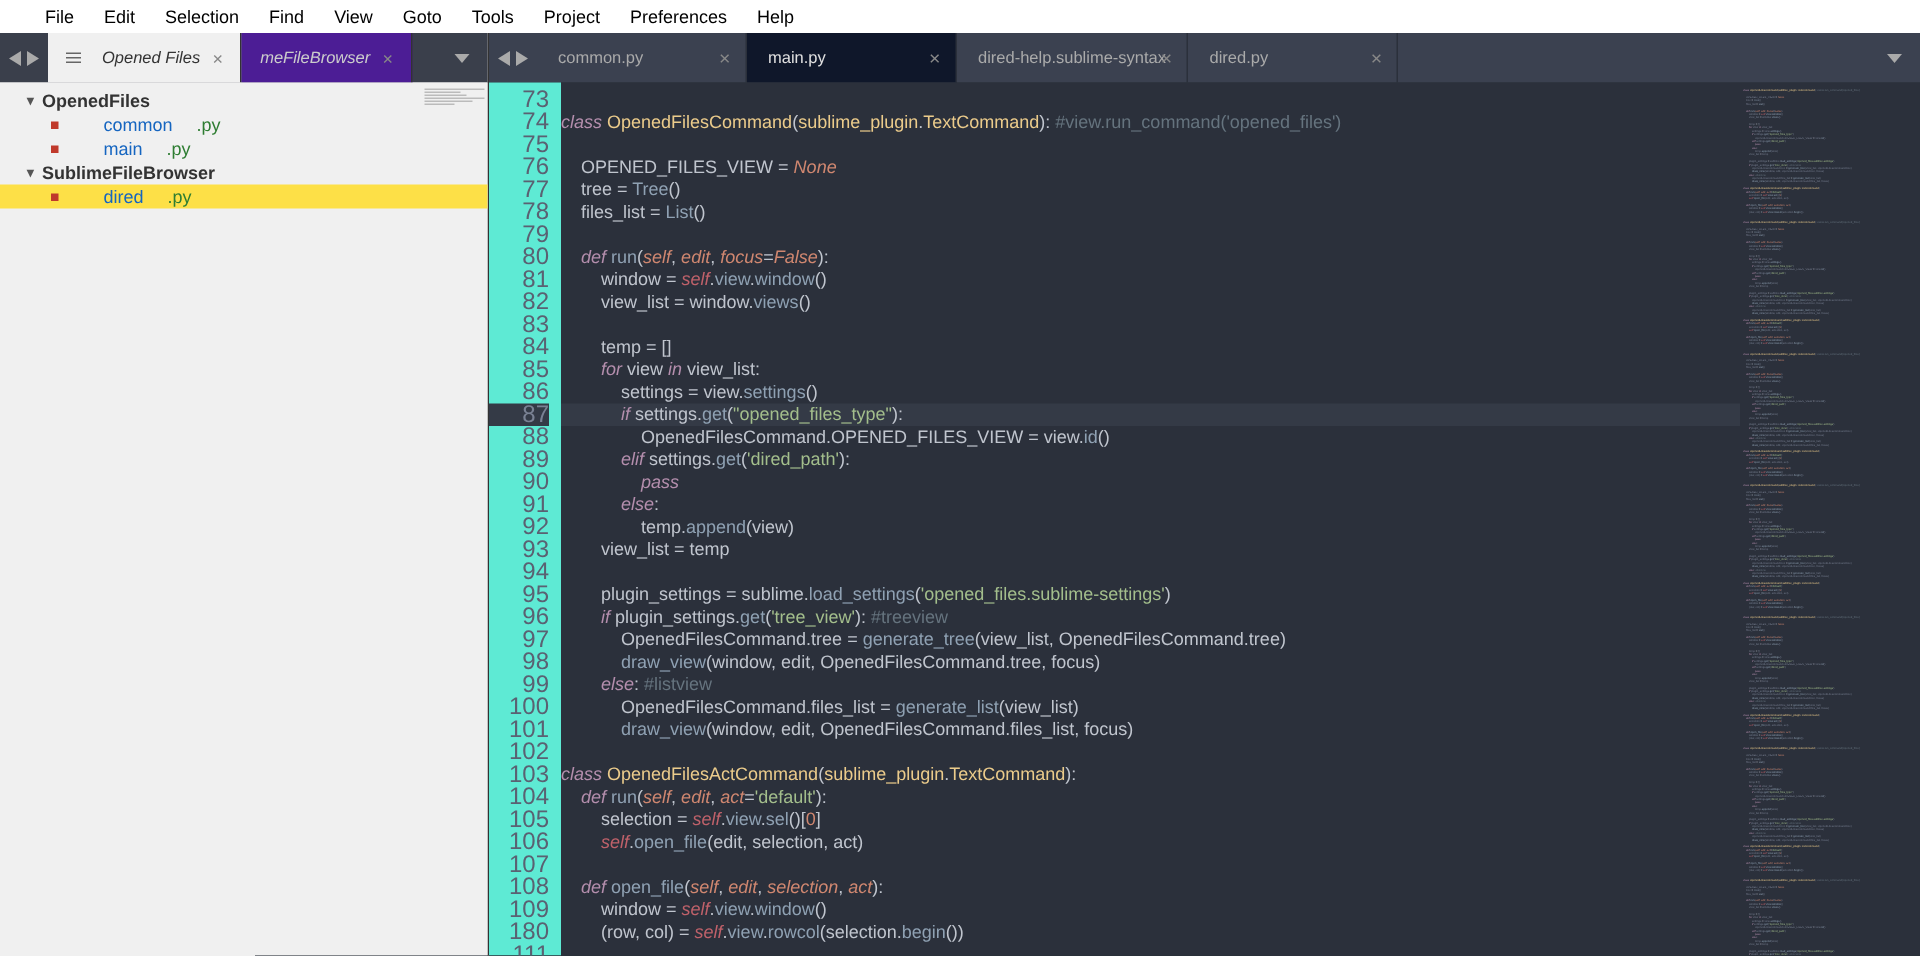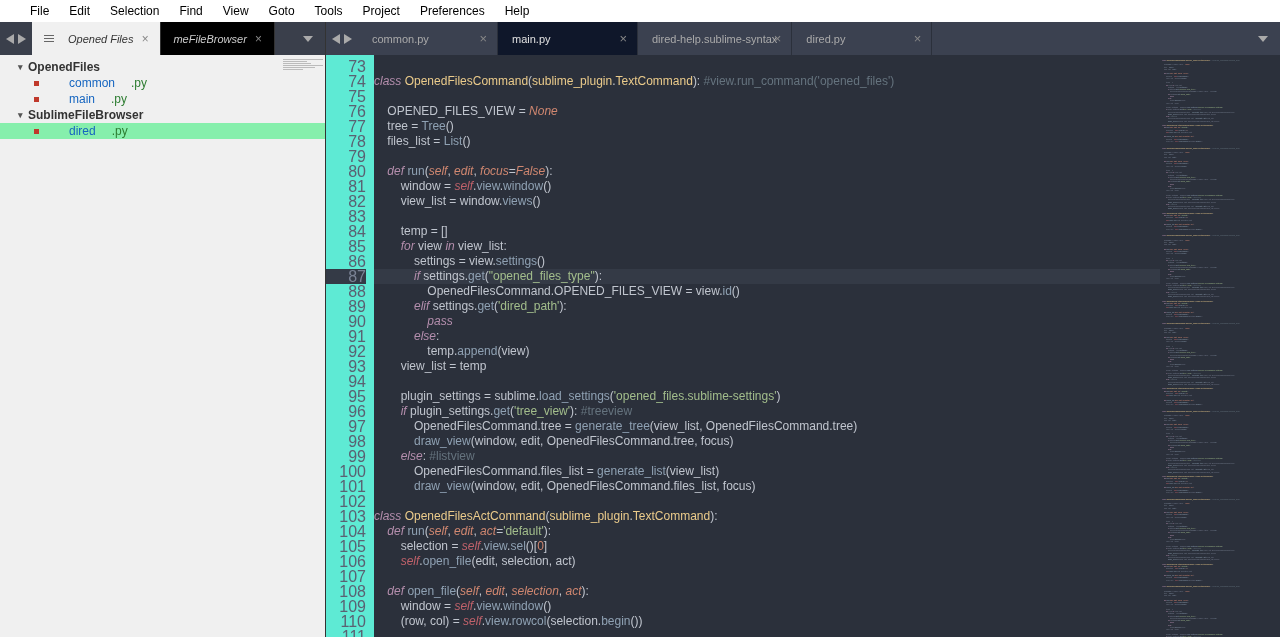--- a/index.html
+++ b/index.html
@@ -10,31 +10,31 @@
   .menubar .menu-item { padding: 2px 10px; cursor: pointer; }
 
   
   .main-wrap { flex: 1; display: flex; min-height: 0; }
   
   
   .sidebar-col { width: 326px; display: flex; flex-direction: column; background: #f0f0f0; border-right: 1px solid #333; }
   .sidebar-tabbar { height: 33px; background: #3a3f4b; display: flex; align-items: stretch; position: relative; }
   .arrow-set { display: flex; align-items: center; padding: 0 6px; gap: 4px; }
   .arrow-set svg { fill: #aaa; }
-  .side-tab { display: flex; align-items: center; padding: 0 12px; font-size: 11px; color: #ccc; background: #000000; border-right: 1px solid #333; gap: 8px; position: relative; }
+  .side-tab { display: flex; align-items: center; padding: 0 12px; font-size: 11px; color: #ccc; background: #4c1d95; border-right: 1px solid #333; gap: 8px; position: relative; }
   .side-tab.active { background: #f0f0f0; color: #333; }
   .tab-close { font-size: 12px; color: #888; }
   .side-tri { margin-left: auto; padding: 0 12px; display: flex; align-items: center; }
 
   .sidebar-body { flex: 1; background: #f0f0f0; font-size: 12px; padding: 4px 0; position: relative; }
   .tree-row { display: flex; align-items: center; height: 16px; padding-left: 18px; cursor: pointer; color: #333; }
   .tree-row.folder { font-weight: bold; }
   .tree-row .bullet-red { width: 5px; height: 5px; background: #c0392b; margin-right: 6px; flex-shrink: 0; margin-left: 4px; }
   .tree-row .chevron { width: 10px; color: #555; font-size: 9px; }
-  .tree-row.selected { background: #86efac; }
+  .tree-row.selected { background: #fde047; }
   .file-name { color: #1565c0; margin-left: 24px; }
   .file-ext { color: #2e7d32; padding-left: 16px; }
   .minimap-sidebar { position: absolute; right: 2px; top: 4px; width: 40px; height: 28px; }
   .minimap-sidebar .mm-line { height: 1px; background: #bbb; margin-bottom: 1px; }
 
   
   .editor-col { flex: 1; display: flex; flex-direction: column; min-width: 0; }
   .editor-tabbar { height: 33px; background: #3b4150; display: flex; align-items: stretch; }
   .ed-tab { display: flex; align-items: center; padding: 0 14px; font-size: 11px; color: #aaa; border-right: 1px solid #2b303b; gap: 20px; min-width: 140px; position: relative; }
   .ed-tab.active { background: #0f172a; color: #e0e0e0; }
@@ -214,21 +214,21 @@
           <div class="ln">100</div>
           <div class="ln">101</div>
           <div class="ln">102</div>
           <div class="ln">103</div>
           <div class="ln">104</div>
           <div class="ln">105</div>
           <div class="ln">106</div>
           <div class="ln">107</div>
           <div class="ln">108</div>
           <div class="ln">109</div>
-          <div class="ln">110</div>
+          <div class="ln">180</div>
           <div class="ln">111</div>
         </div>
       <div class="code-area" id="code"><div class="line">&nbsp;</div><div class="line"><span class="kw">class</span> <span class="cls">OpenedFilesCommand</span>(<span class="cls">sublime_plugin</span>.<span class="cls">TextCommand</span>): <span class="cm">#view.run_command('opened_files')</span></div><div class="line">&nbsp;</div><div class="line">    OPENED_FILES_VIEW <span class="op">=</span> <span class="val">None</span></div><div class="line">    tree <span class="op">=</span> <span class="fn">Tree</span>()</div><div class="line">    files_list <span class="op">=</span> <span class="fn">List</span>()</div><div class="line">&nbsp;</div><div class="line">    <span class="kw">def</span> <span class="fn">run</span>(<span class="par">self</span>, <span class="par">edit</span>, <span class="par">focus</span><span class="op">=</span><span class="val">False</span>):</div><div class="line">        window <span class="op">=</span> <span class="slf">self</span>.<span class="mem">view</span>.<span class="fn">window</span>()</div><div class="line">        view_list <span class="op">=</span> window.<span class="fn">views</span>()</div><div class="line">&nbsp;</div><div class="line">        temp <span class="op">=</span> []</div><div class="line">        <span class="kw">for</span> view <span class="kw">in</span> view_list:</div><div class="line">            settings <span class="op">=</span> view.<span class="fn">settings</span>()</div><div class="line hl">            <span class="kw">if</span> settings.<span class="fn">get</span>(<span class="str">"opened_files_type"</span>):</div><div class="line">                OpenedFilesCommand.OPENED_FILES_VIEW <span class="op">=</span> view.<span class="fn">id</span>()</div><div class="line">            <span class="kw">elif</span> settings.<span class="fn">get</span>(<span class="str">'dired_path'</span>):</div><div class="line">                <span class="kw">pass</span></div><div class="line">            <span class="kw">else</span>:</div><div class="line">                temp.<span class="fn">append</span>(view)</div><div class="line">        view_list <span class="op">=</span> temp</div><div class="line">&nbsp;</div><div class="line">        plugin_settings <span class="op">=</span> sublime.<span class="fn">load_settings</span>(<span class="str">'opened_files.sublime-settings'</span>)</div><div class="line">        <span class="kw">if</span> plugin_settings.<span class="fn">get</span>(<span class="str">'tree_view'</span>): <span class="cm">#treeview</span></div><div class="line">            OpenedFilesCommand.tree <span class="op">=</span> <span class="fn">generate_tree</span>(view_list, OpenedFilesCommand.tree)</div><div class="line">            <span class="fn">draw_view</span>(window, edit, OpenedFilesCommand.tree, focus)</div><div class="line">        <span class="kw">else</span>: <span class="cm">#listview</span></div><div class="line">            OpenedFilesCommand.files_list <span class="op">=</span> <span class="fn">generate_list</span>(view_list)</div><div class="line">            <span class="fn">draw_view</span>(window, edit, OpenedFilesCommand.files_list, focus)</div><div class="line">&nbsp;</div><div class="line"><span class="kw">class</span> <span class="cls">OpenedFilesActCommand</span>(<span class="cls">sublime_plugin</span>.<span class="cls">TextCommand</span>):</div><div class="line">    <span class="kw">def</span> <span class="fn">run</span>(<span class="par">self</span>, <span class="par">edit</span>, <span class="par">act</span><span class="op">=</span><span class="str">'default'</span>):</div><div class="line">        selection <span class="op">=</span> <span class="slf">self</span>.<span class="mem">view</span>.<span class="fn">sel</span>()[<span class="num">0</span>]</div><div class="line">        <span class="slf">self</span>.<span class="fn">open_file</span>(edit, selection, act)</div><div class="line">&nbsp;</div><div class="line">    <span class="kw">def</span> <span class="fn">open_file</span>(<span class="par">self</span>, <span class="par">edit</span>, <span class="par">selection</span>, <span class="par">act</span>):</div><div class="line">        window <span class="op">=</span> <span class="slf">self</span>.<span class="mem">view</span>.<span class="fn">window</span>()</div><div class="line">        (row, col) <span class="op">=</span> <span class="slf">self</span>.<span class="mem">view</span>.<span class="fn">rowcol</span>(selection.<span class="fn">begin</span>())</div><div class="line">&nbsp;</div></div>
       <div class="minimap">
           <div class="minimap-content" id="minimap"><div>&nbsp;</div><div><span class="kw">class</span> <span class="cls">OpenedFilesCommand</span>(<span class="cls">sublime_plugin</span>.<span class="cls">TextCommand</span>): <span class="cm">#view.run_command('opened_files')</span></div><div>&nbsp;</div><div>    OPENED_FILES_VIEW <span class="op">=</span> <span class="val">None</span></div><div>    tree <span class="op">=</span> <span class="fn">Tree</span>()</div><div>    files_list <span class="op">=</span> <span class="fn">List</span>()</div><div>&nbsp;</div><div>    <span class="kw">def</span> <span class="fn">run</span>(<span class="par">self</span>, <span class="par">edit</span>, <span class="par">focus</span><span class="op">=</span><span class="val">False</span>):</div><div>        window <span class="op">=</span> <span class="slf">self</span>.<span class="mem">view</span>.<span class="fn">window</span>()</div><div>        view_list <span class="op">=</span> window.<span class="fn">views</span>()</div><div>&nbsp;</div><div>        temp <span class="op">=</span> []</div><div>        <span class="kw">for</span> view <span class="kw">in</span> view_list:</div><div>            settings <span class="op">=</span> view.<span class="fn">settings</span>()</div><div>            <span class="kw">if</span> settings.<span class="fn">get</span>(<span class="str">"opened_files_type"</span>):</div><div>                OpenedFilesCommand.OPENED_FILES_VIEW <span class="op">=</span> view.<span class="fn">id</span>()</div><div>            <span class="kw">elif</span> settings.<span class="fn">get</span>(<span class="str">'dired_path'</span>):</div><div>                <span class="kw">pass</span></div><div>            <span class="kw">else</span>:</div><div>                temp.<span class="fn">append</span>(view)</div><div>        view_list <span class="op">=</span> temp</div><div>&nbsp;</div><div>        plugin_settings <span class="op">=</span> sublime.<span class="fn">load_settings</span>(<span class="str">'opened_files.sublime-settings'</span>)</div><div>        <span class="kw">if</span> plugin_settings.<span class="fn">get</span>(<span class="str">'tree_view'</span>): <span class="cm">#treeview</span></div><div>            OpenedFilesCommand.tree <span class="op">=</span> <span class="fn">generate_tree</span>(view_list, OpenedFilesCommand.tree)</div><div>            <span class="fn">draw_view</span>(window, edit, OpenedFilesCommand.tree, focus)</div><div>        <span class="kw">else</span>: <span class="cm">#listview</span></div><div>            OpenedFilesCommand.files_list <span class="op">=</span> <span class="fn">generate_list</span>(view_list)</div><div>            <span class="fn">draw_view</span>(window, edit, OpenedFilesCommand.files_list, focus)</div><div>&nbsp;</div><div><span class="kw">class</span> <span class="cls">OpenedFilesActCommand</span>(<span class="cls">sublime_plugin</span>.<span class="cls">TextCommand</span>):</div><div>    <span class="kw">def</span> <span class="fn">run</span>(<span class="par">self</span>, <span class="par">edit</span>, <span class="par">act</span><span class="op">=</span><span class="str">'default'</span>):</div><div>        selection <span class="op">=</span> <span class="slf">self</span>.<span class="mem">view</span>.<span class="fn">sel</span>()[<span class="num">0</span>]</div><div>        <span class="slf">self</span>.<span class="fn">open_file</span>(edit, selection, act)</div><div>&nbsp;</div><div>    <span class="kw">def</span> <span class="fn">open_file</span>(<span class="par">self</span>, <span class="par">edit</span>, <span class="par">selection</span>, <span class="par">act</span>):</div><div>        window <span class="op">=</span> <span class="slf">self</span>.<span class="mem">view</span>.<span class="fn">window</span>()</div><div>        (row, col) <span class="op">=</span> <span class="slf">self</span>.<span class="mem">view</span>.<span class="fn">rowcol</span>(selection.<span class="fn">begin</span>())</div><div>&nbsp;</div><div>&nbsp;</div><div><span class="kw">class</span> <span class="cls">OpenedFilesCommand</span>(<span class="cls">sublime_plugin</span>.<span class="cls">TextCommand</span>): <span class="cm">#view.run_command('opened_files')</span></div><div>&nbsp;</div><div>    OPENED_FILES_VIEW <span class="op">=</span> <span class="val">None</span></div><div>    tree <span class="op">=</span> <span class="fn">Tree</span>()</div><div>    files_list <span class="op">=</span> <span class="fn">List</span>()</div><div>&nbsp;</div><div>    <span class="kw">def</span> <span class="fn">run</span>(<span class="par">self</span>, <span class="par">edit</span>, <span class="par">focus</span><span class="op">=</span><span class="val">False</span>):</div><div>        window <span class="op">=</span> <span class="slf">self</span>.<span class="mem">view</span>.<span class="fn">window</span>()</div><div>        view_list <span class="op">=</span> window.<span class="fn">views</span>()</div><div>&nbsp;</div><div>        temp <span class="op">=</span> []</div><div>        <span class="kw">for</span> view <span class="kw">in</span> view_list:</div><div>            settings <span class="op">=</span> view.<span class="fn">settings</span>()</div><div>            <span class="kw">if</span> settings.<span class="fn">get</span>(<span class="str">"opened_files_type"</span>):</div><div>                OpenedFilesCommand.OPENED_FILES_VIEW <span class="op">=</span> view.<span class="fn">id</span>()</div><div>            <span class="kw">elif</span> settings.<span class="fn">get</span>(<span class="str">'dired_path'</span>):</div><div>                <span class="kw">pass</span></div><div>            <span class="kw">else</span>:</div><div>                temp.<span class="fn">append</span>(view)</div><div>        view_list <span class="op">=</span> temp</div><div>&nbsp;</div><div>        plugin_settings <span class="op">=</span> sublime.<span class="fn">load_settings</span>(<span class="str">'opened_files.sublime-settings'</span>)</div><div>        <span class="kw">if</span> plugin_settings.<span class="fn">get</span>(<span class="str">'tree_view'</span>): <span class="cm">#treeview</span></div><div>            OpenedFilesCommand.tree <span class="op">=</span> <span class="fn">generate_tree</span>(view_list, OpenedFilesCommand.tree)</div><div>            <span class="fn">draw_view</span>(window, edit, OpenedFilesCommand.tree, focus)</div><div>        <span class="kw">else</span>: <span class="cm">#listview</span></div><div>            OpenedFilesCommand.files_list <span class="op">=</span> <span class="fn">generate_list</span>(view_list)</div><div>            <span class="fn">draw_view</span>(window, edit, OpenedFilesCommand.files_list, focus)</div><div>&nbsp;</div><div><span class="kw">class</span> <span class="cls">OpenedFilesActCommand</span>(<span class="cls">sublime_plugin</span>.<span class="cls">TextCommand</span>):</div><div>    <span class="kw">def</span> <span class="fn">run</span>(<span class="par">self</span>, <span class="par">edit</span>, <span class="par">act</span><span class="op">=</span><span class="str">'default'</span>):</div><div>        selection <span class="op">=</span> <span class="slf">self</span>.<span class="mem">view</span>.<span class="fn">sel</span>()[<span class="num">0</span>]</div><div>        <span class="slf">self</span>.<span class="fn">open_file</span>(edit, selection, act)</div><div>&nbsp;</div><div>    <span class="kw">def</span> <span class="fn">open_file</span>(<span class="par">self</span>, <span class="par">edit</span>, <span class="par">selection</span>, <span class="par">act</span>):</div><div>        window <span class="op">=</span> <span class="slf">self</span>.<span class="mem">view</span>.<span class="fn">window</span>()</div><div>        (row, col) <span class="op">=</span> <span class="slf">self</span>.<span class="mem">view</span>.<span class="fn">rowcol</span>(selection.<span class="fn">begin</span>())</div><div>&nbsp;</div><div>&nbsp;</div><div><span class="kw">class</span> <span class="cls">OpenedFilesCommand</span>(<span class="cls">sublime_plugin</span>.<span class="cls">TextCommand</span>): <span class="cm">#view.run_command('opened_files')</span></div><div>&nbsp;</div><div>    OPENED_FILES_VIEW <span class="op">=</span> <span class="val">None</span></div><div>    tree <span class="op">=</span> <span class="fn">Tree</span>()</div><div>    files_list <span class="op">=</span> <span class="fn">List</span>()</div><div>&nbsp;</div><div>    <span class="kw">def</span> <span class="fn">run</span>(<span class="par">self</span>, <span class="par">edit</span>, <span class="par">focus</span><span class="op">=</span><span class="val">False</span>):</div><div>        window <span class="op">=</span> <span class="slf">self</span>.<span class="mem">view</span>.<span class="fn">window</span>()</div><div>        view_list <span class="op">=</span> window.<span class="fn">views</span>()</div><div>&nbsp;</div><div>        temp <span class="op">=</span> []</div><div>        <span class="kw">for</span> view <span class="kw">in</span> view_list:</div><div>            settings <span class="op">=</span> view.<span class="fn">settings</span>()</div><div>            <span class="kw">if</span> settings.<span class="fn">get</span>(<span class="str">"opened_files_type"</span>):</div><div>                OpenedFilesCommand.OPENED_FILES_VIEW <span class="op">=</span> view.<span class="fn">id</span>()</div><div>            <span class="kw">elif</span> settings.<span class="fn">get</span>(<span class="str">'dired_path'</span>):</div><div>                <span class="kw">pass</span></div><div>            <span class="kw">else</span>:</div><div>                temp.<span class="fn">append</span>(view)</div><div>        view_list <span class="op">=</span> temp</div><div>&nbsp;</div><div>        plugin_settings <span class="op">=</span> sublime.<span class="fn">load_settings</span>(<span class="str">'opened_files.sublime-settings'</span>)</div><div>        <span class="kw">if</span> plugin_settings.<span class="fn">get</span>(<span class="str">'tree_view'</span>): <span class="cm">#treeview</span></div><div>            OpenedFilesCommand.tree <span class="op">=</span> <span class="fn">generate_tree</span>(view_list, OpenedFilesCommand.tree)</div><div>            <span class="fn">draw_view</span>(window, edit, OpenedFilesCommand.tree, focus)</div><div>        <span class="kw">else</span>: <span class="cm">#listview</span></div><div>            OpenedFilesCommand.files_list <span class="op">=</span> <span class="fn">generate_list</span>(view_list)</div><div>            <span class="fn">draw_view</span>(window, edit, OpenedFilesCommand.files_list, focus)</div><div>&nbsp;</div><div><span class="kw">class</span> <span class="cls">OpenedFilesActCommand</span>(<span class="cls">sublime_plugin</span>.<span class="cls">TextCommand</span>):</div><div>    <span class="kw">def</span> <span class="fn">run</span>(<span class="par">self</span>, <span class="par">edit</span>, <span class="par">act</span><span class="op">=</span><span class="str">'default'</span>):</div><div>        selection <span class="op">=</span> <span class="slf">self</span>.<span class="mem">view</span>.<span class="fn">sel</span>()[<span class="num">0</span>]</div><div>        <span class="slf">self</span>.<span class="fn">open_file</span>(edit, selection, act)</div><div>&nbsp;</div><div>    <span class="kw">def</span> <span class="fn">open_file</span>(<span class="par">self</span>, <span class="par">edit</span>, <span class="par">selection</span>, <span class="par">act</span>):</div><div>        window <span class="op">=</span> <span class="slf">self</span>.<span class="mem">view</span>.<span class="fn">window</span>()</div><div>        (row, col) <span class="op">=</span> <span class="slf">self</span>.<span class="mem">view</span>.<span class="fn">rowcol</span>(selection.<span class="fn">begin</span>())</div><div>&nbsp;</div><div>&nbsp;</div><div><span class="kw">class</span> <span class="cls">OpenedFilesCommand</span>(<span class="cls">sublime_plugin</span>.<span class="cls">TextCommand</span>): <span class="cm">#view.run_command('opened_files')</span></div><div>&nbsp;</div><div>    OPENED_FILES_VIEW <span class="op">=</span> <span class="val">None</span></div><div>    tree <span class="op">=</span> <span class="fn">Tree</span>()</div><div>    files_list <span class="op">=</span> <span class="fn">List</span>()</div><div>&nbsp;</div><div>    <span class="kw">def</span> <span class="fn">run</span>(<span class="par">self</span>, <span class="par">edit</span>, <span class="par">focus</span><span class="op">=</span><span class="val">False</span>):</div><div>        window <span class="op">=</span> <span class="slf">self</span>.<span class="mem">view</span>.<span class="fn">window</span>()</div><div>        view_list <span class="op">=</span> window.<span class="fn">views</span>()</div><div>&nbsp;</div><div>        temp <span class="op">=</span> []</div><div>        <span class="kw">for</span> view <span class="kw">in</span> view_list:</div><div>            settings <span class="op">=</span> view.<span class="fn">settings</span>()</div><div>            <span class="kw">if</span> settings.<span class="fn">get</span>(<span class="str">"opened_files_type"</span>):</div><div>                OpenedFilesCommand.OPENED_FILES_VIEW <span class="op">=</span> view.<span class="fn">id</span>()</div><div>            <span class="kw">elif</span> settings.<span class="fn">get</span>(<span class="str">'dired_path'</span>):</div><div>                <span class="kw">pass</span></div><div>            <span class="kw">else</span>:</div><div>                temp.<span class="fn">append</span>(view)</div><div>        view_list <span class="op">=</span> temp</div><div>&nbsp;</div><div>        plugin_settings <span class="op">=</span> sublime.<span class="fn">load_settings</span>(<span class="str">'opened_files.sublime-settings'</span>)</div><div>        <span class="kw">if</span> plugin_settings.<span class="fn">get</span>(<span class="str">'tree_view'</span>): <span class="cm">#treeview</span></div><div>            OpenedFilesCommand.tree <span class="op">=</span> <span class="fn">generate_tree</span>(view_list, OpenedFilesCommand.tree)</div><div>            <span class="fn">draw_view</span>(window, edit, OpenedFilesCommand.tree, focus)</div><div>        <span class="kw">else</span>: <span class="cm">#listview</span></div><div>            OpenedFilesCommand.files_list <span class="op">=</span> <span class="fn">generate_list</span>(view_list)</div><div>            <span class="fn">draw_view</span>(window, edit, OpenedFilesCommand.files_list, focus)</div><div>&nbsp;</div><div><span class="kw">class</span> <span class="cls">OpenedFilesActCommand</span>(<span class="cls">sublime_plugin</span>.<span class="cls">TextCommand</span>):</div><div>    <span class="kw">def</span> <span class="fn">run</span>(<span class="par">self</span>, <span class="par">edit</span>, <span class="par">act</span><span class="op">=</span><span class="str">'default'</span>):</div><div>        selection <span class="op">=</span> <span class="slf">self</span>.<span class="mem">view</span>.<span class="fn">sel</span>()[<span class="num">0</span>]</div><div>        <span class="slf">self</span>.<span class="fn">open_file</span>(edit, selection, act)</div><div>&nbsp;</div><div>    <span class="kw">def</span> <span class="fn">open_file</span>(<span class="par">self</span>, <span class="par">edit</span>, <span class="par">selection</span>, <span class="par">act</span>):</div><div>        window <span class="op">=</span> <span class="slf">self</span>.<span class="mem">view</span>.<span class="fn">window</span>()</div><div>        (row, col) <span class="op">=</span> <span class="slf">self</span>.<span class="mem">view</span>.<span class="fn">rowcol</span>(selection.<span class="fn">begin</span>())</div><div>&nbsp;</div><div>&nbsp;</div><div><span class="kw">class</span> <span class="cls">OpenedFilesCommand</span>(<span class="cls">sublime_plugin</span>.<span class="cls">TextCommand</span>): <span class="cm">#view.run_command('opened_files')</span></div><div>&nbsp;</div><div>    OPENED_FILES_VIEW <span class="op">=</span> <span class="val">None</span></div><div>    tree <span class="op">=</span> <span class="fn">Tree</span>()</div><div>    files_list <span class="op">=</span> <span class="fn">List</span>()</div><div>&nbsp;</div><div>    <span class="kw">def</span> <span class="fn">run</span>(<span class="par">self</span>, <span class="par">edit</span>, <span class="par">focus</span><span class="op">=</span><span class="val">False</span>):</div><div>        window <span class="op">=</span> <span class="slf">self</span>.<span class="mem">view</span>.<span class="fn">window</span>()</div><div>        view_list <span class="op">=</span> window.<span class="fn">views</span>()</div><div>&nbsp;</div><div>        temp <span class="op">=</span> []</div><div>        <span class="kw">for</span> view <span class="kw">in</span> view_list:</div><div>            settings <span class="op">=</span> view.<span class="fn">settings</span>()</div><div>            <span class="kw">if</span> settings.<span class="fn">get</span>(<span class="str">"opened_files_type"</span>):</div><div>                OpenedFilesCommand.OPENED_FILES_VIEW <span class="op">=</span> view.<span class="fn">id</span>()</div><div>            <span class="kw">elif</span> settings.<span class="fn">get</span>(<span class="str">'dired_path'</span>):</div><div>                <span class="kw">pass</span></div><div>            <span class="kw">else</span>:</div><div>                temp.<span class="fn">append</span>(view)</div><div>        view_list <span class="op">=</span> temp</div><div>&nbsp;</div><div>        plugin_settings <span class="op">=</span> sublime.<span class="fn">load_settings</span>(<span class="str">'opened_files.sublime-settings'</span>)</div><div>        <span class="kw">if</span> plugin_settings.<span class="fn">get</span>(<span class="str">'tree_view'</span>): <span class="cm">#treeview</span></div><div>            OpenedFilesCommand.tree <span class="op">=</span> <span class="fn">generate_tree</span>(view_list, OpenedFilesCommand.tree)</div><div>            <span class="fn">draw_view</span>(window, edit, OpenedFilesCommand.tree, focus)</div><div>        <span class="kw">else</span>: <span class="cm">#listview</span></div><div>            OpenedFilesCommand.files_list <span class="op">=</span> <span class="fn">generate_list</span>(view_list)</div><div>            <span class="fn">draw_view</span>(window, edit, OpenedFilesCommand.files_list, focus)</div><div>&nbsp;</div><div><span class="kw">class</span> <span class="cls">OpenedFilesActCommand</span>(<span class="cls">sublime_plugin</span>.<span class="cls">TextCommand</span>):</div><div>    <span class="kw">def</span> <span class="fn">run</span>(<span class="par">self</span>, <span class="par">edit</span>, <span class="par">act</span><span class="op">=</span><span class="str">'default'</span>):</div><div>        selection <span class="op">=</span> <span class="slf">self</span>.<span class="mem">view</span>.<span class="fn">sel</span>()[<span class="num">0</span>]</div><div>        <span class="slf">self</span>.<span class="fn">open_file</span>(edit, selection, act)</div><div>&nbsp;</div><div>    <span class="kw">def</span> <span class="fn">open_file</span>(<span class="par">self</span>, <span class="par">edit</span>, <span class="par">selection</span>, <span class="par">act</span>):</div><div>        window <span class="op">=</span> <span class="slf">self</span>.<span class="mem">view</span>.<span class="fn">window</span>()</div><div>        (row, col) <span class="op">=</span> <span class="slf">self</span>.<span class="mem">view</span>.<span class="fn">rowcol</span>(selection.<span class="fn">begin</span>())</div><div>&nbsp;</div><div>&nbsp;</div><div><span class="kw">class</span> <span class="cls">OpenedFilesCommand</span>(<span class="cls">sublime_plugin</span>.<span class="cls">TextCommand</span>): <span class="cm">#view.run_command('opened_files')</span></div><div>&nbsp;</div><div>    OPENED_FILES_VIEW <span class="op">=</span> <span class="val">None</span></div><div>    tree <span class="op">=</span> <span class="fn">Tree</span>()</div><div>    files_list <span class="op">=</span> <span class="fn">List</span>()</div><div>&nbsp;</div><div>    <span class="kw">def</span> <span class="fn">run</span>(<span class="par">self</span>, <span class="par">edit</span>, <span class="par">focus</span><span class="op">=</span><span class="val">False</span>):</div><div>        window <span class="op">=</span> <span class="slf">self</span>.<span class="mem">view</span>.<span class="fn">window</span>()</div><div>        view_list <span class="op">=</span> window.<span class="fn">views</span>()</div><div>&nbsp;</div><div>        temp <span class="op">=</span> []</div><div>        <span class="kw">for</span> view <span class="kw">in</span> view_list:</div><div>            settings <span class="op">=</span> view.<span class="fn">settings</span>()</div><div>            <span class="kw">if</span> settings.<span class="fn">get</span>(<span class="str">"opened_files_type"</span>):</div><div>                OpenedFilesCommand.OPENED_FILES_VIEW <span class="op">=</span> view.<span class="fn">id</span>()</div><div>            <span class="kw">elif</span> settings.<span class="fn">get</span>(<span class="str">'dired_path'</span>):</div><div>                <span class="kw">pass</span></div><div>            <span class="kw">else</span>:</div><div>                temp.<span class="fn">append</span>(view)</div><div>        view_list <span class="op">=</span> temp</div><div>&nbsp;</div><div>        plugin_settings <span class="op">=</span> sublime.<span class="fn">load_settings</span>(<span class="str">'opened_files.sublime-settings'</span>)</div><div>        <span class="kw">if</span> plugin_settings.<span class="fn">get</span>(<span class="str">'tree_view'</span>): <span class="cm">#treeview</span></div><div>            OpenedFilesCommand.tree <span class="op">=</span> <span class="fn">generate_tree</span>(view_list, OpenedFilesCommand.tree)</div><div>            <span class="fn">draw_view</span>(window, edit, OpenedFilesCommand.tree, focus)</div><div>        <span class="kw">else</span>: <span class="cm">#listview</span></div><div>            OpenedFilesCommand.files_list <span class="op">=</span> <span class="fn">generate_list</span>(view_list)</div><div>            <span class="fn">draw_view</span>(window, edit, OpenedFilesCommand.files_list, focus)</div><div>&nbsp;</div><div><span class="kw">class</span> <span class="cls">OpenedFilesActCommand</span>(<span class="cls">sublime_plugin</span>.<span class="cls">TextCommand</span>):</div><div>    <span class="kw">def</span> <span class="fn">run</span>(<span class="par">self</span>, <span class="par">edit</span>, <span class="par">act</span><span class="op">=</span><span class="str">'default'</span>):</div><div>        selection <span class="op">=</span> <span class="slf">self</span>.<span class="mem">view</span>.<span class="fn">sel</span>()[<span class="num">0</span>]</div><div>        <span class="slf">self</span>.<span class="fn">open_file</span>(edit, selection, act)</div><div>&nbsp;</div><div>    <span class="kw">def</span> <span class="fn">open_file</span>(<span class="par">self</span>, <span class="par">edit</span>, <span class="par">selection</span>, <span class="par">act</span>):</div><div>        window <span class="op">=</span> <span class="slf">self</span>.<span class="mem">view</span>.<span class="fn">window</span>()</div><div>        (row, col) <span class="op">=</span> <span class="slf">self</span>.<span class="mem">view</span>.<span class="fn">rowcol</span>(selection.<span class="fn">begin</span>())</div><div>&nbsp;</div><div>&nbsp;</div><div><span class="kw">class</span> <span class="cls">OpenedFilesCommand</span>(<span class="cls">sublime_plugin</span>.<span class="cls">TextCommand</span>): <span class="cm">#view.run_command('opened_files')</span></div><div>&nbsp;</div><div>    OPENED_FILES_VIEW <span class="op">=</span> <span class="val">None</span></div><div>    tree <span class="op">=</span> <span class="fn">Tree</span>()</div><div>    files_list <span class="op">=</span> <span class="fn">List</span>()</div><div>&nbsp;</div><div>    <span class="kw">def</span> <span class="fn">run</span>(<span class="par">self</span>, <span class="par">edit</span>, <span class="par">focus</span><span class="op">=</span><span class="val">False</span>):</div><div>        window <span class="op">=</span> <span class="slf">self</span>.<span class="mem">view</span>.<span class="fn">window</span>()</div><div>        view_list <span class="op">=</span> window.<span class="fn">views</span>()</div><div>&nbsp;</div><div>        temp <span class="op">=</span> []</div><div>        <span class="kw">for</span> view <span class="kw">in</span> view_list:</div><div>            settings <span class="op">=</span> view.<span class="fn">settings</span>()</div><div>            <span class="kw">if</span> settings.<span class="fn">get</span>(<span class="str">"opened_files_type"</span>):</div><div>                OpenedFilesCommand.OPENED_FILES_VIEW <span class="op">=</span> view.<span class="fn">id</span>()</div><div>            <span class="kw">elif</span> settings.<span class="fn">get</span>(<span class="str">'dired_path'</span>):</div><div>                <span class="kw">pass</span></div><div>            <span class="kw">else</span>:</div><div>                temp.<span class="fn">append</span>(view)</div><div>        view_list <span class="op">=</span> temp</div><div>&nbsp;</div><div>        plugin_settings <span class="op">=</span> sublime.<span class="fn">load_settings</span>(<span class="str">'opened_files.sublime-settings'</span>)</div><div>        <span class="kw">if</span> plugin_settings.<span class="fn">get</span>(<span class="str">'tree_view'</span>): <span class="cm">#treeview</span></div></div>
         </div>
     </div>
   </div>
 </div>
 

